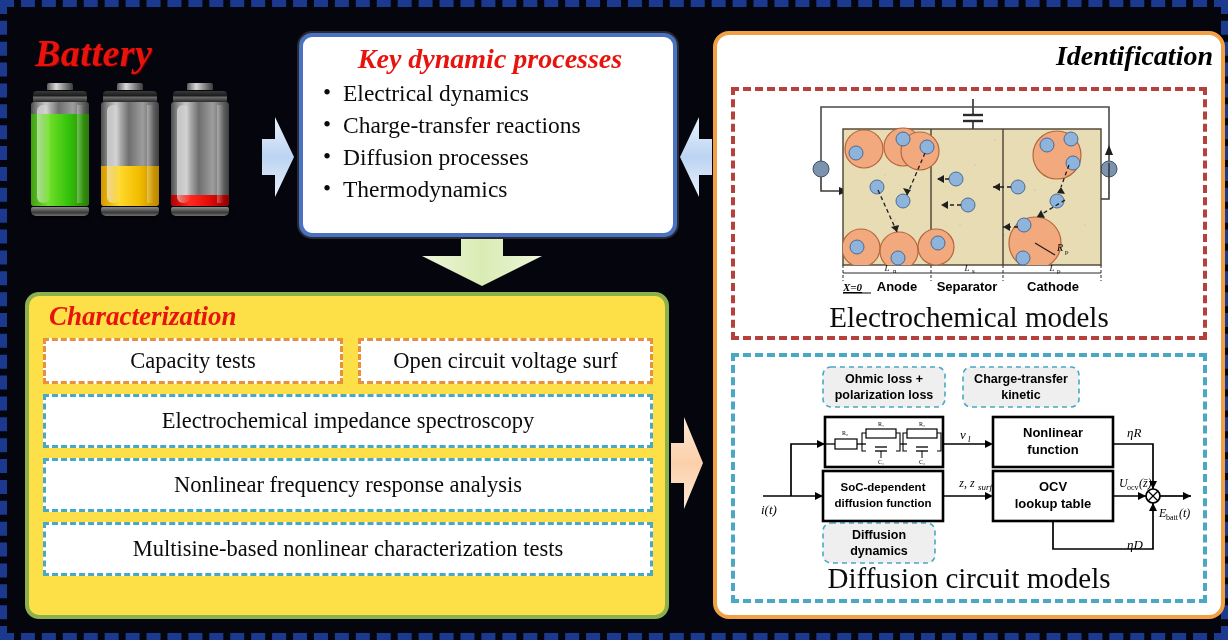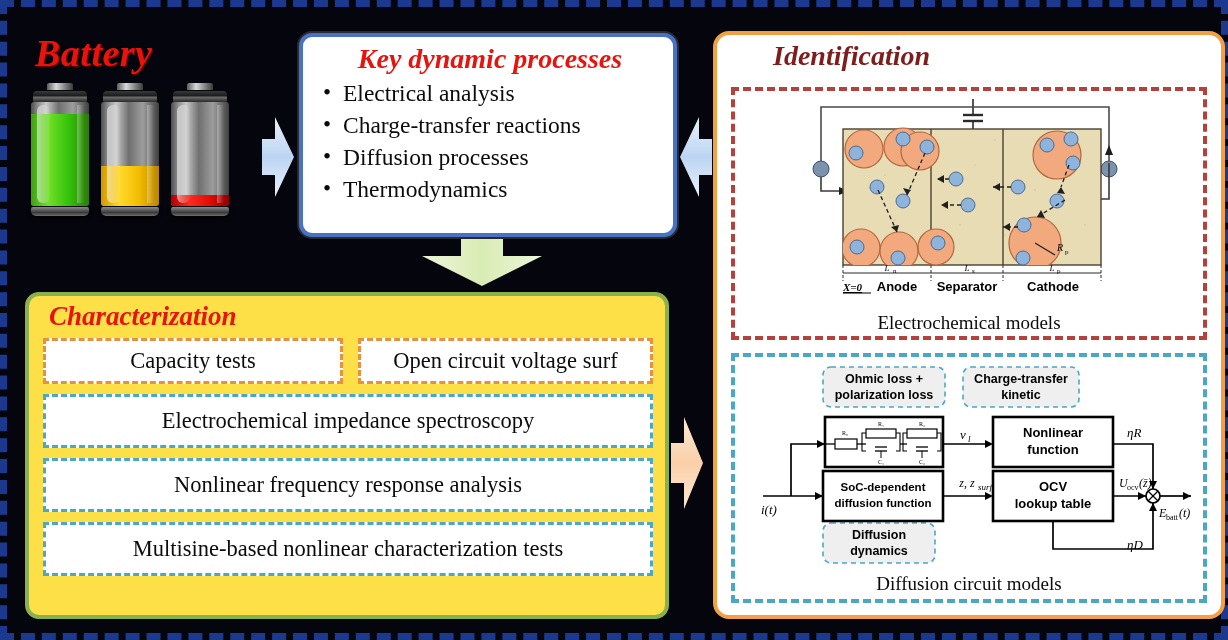--- a/index.html
+++ b/index.html
@@ -100,33 +100,33 @@
   #ocv-tests{ flex:1; }
   .ch-wide{ margin-top:10px; height:54px; }
 
   
   #ident{
     position:absolute; left:706px; top:24px; width:512px; height:588px;
     background:#fff; border:4px solid #f3a045; border-radius:16px;
     padding:4px 8px;
   }
   #ident-title{
-    color:#7f1d1d; font-weight:bold; font-style:italic; font-size:28px;
-    padding-left:48px; line-height:1.2;
+    color:#000000; font-weight:bold; font-style:italic; font-size:28px;
+    padding-left:48px; line-height:1.2;text-align:right;
   }
   #ecm-box{
     position:absolute; left:14px; top:52px; right:14px; height:253px;
     border:4px dashed #b6403c;
   }
   #ecirc-box{
     position:absolute; left:14px; top:318px; right:14px; bottom:12px;
     border:4px dashed #4aa8c4;
   }
   .cap-label{
-    position:absolute; width:100%; text-align:center; font-size:19px; color:#0b0b0b;
+    position:absolute; width:100%; text-align:center; font-size:29px; color:#0b0b0b;
   }
   #ecm-caption{ bottom:2px; }
   #ecirc-caption{ bottom:4px; }
 
   
   #electrode-wrap{ position:absolute; left:0; top:4px; width:100%; height:210px; }
   
   #block-wrap{ position:absolute; left:0; top:2px; width:100%; height:215px; }
   svg{ display:block; }
   text{ font-family:"Liberation Serif", serif; }
@@ -225,21 +225,21 @@
             <stop offset="1" stop-color="#fde9d6"></stop>
       </linearGradient>
         </defs>
       <path d="M1 30 H14 V4 L33 50 L14 96 V70 H1 Z" fill="url(#gp)"></path>
     </svg>
   </div>
 
   <div id="kdp">
     <div id="kdp-title">Key dynamic processes</div>
     <ul id="kdp-list">
-      <li>Electrical analysis</li>
+      <li>Electrical dynamics</li>
       <li>Charge-transfer reactions</li>
       <li>Diffusion processes</li>
       <li>Thermodynamics</li>
     </ul>
   </div>
 
   <div id="charac">
     <div id="charac-title">Characterization</div>
 
     <div class="ch-row">

